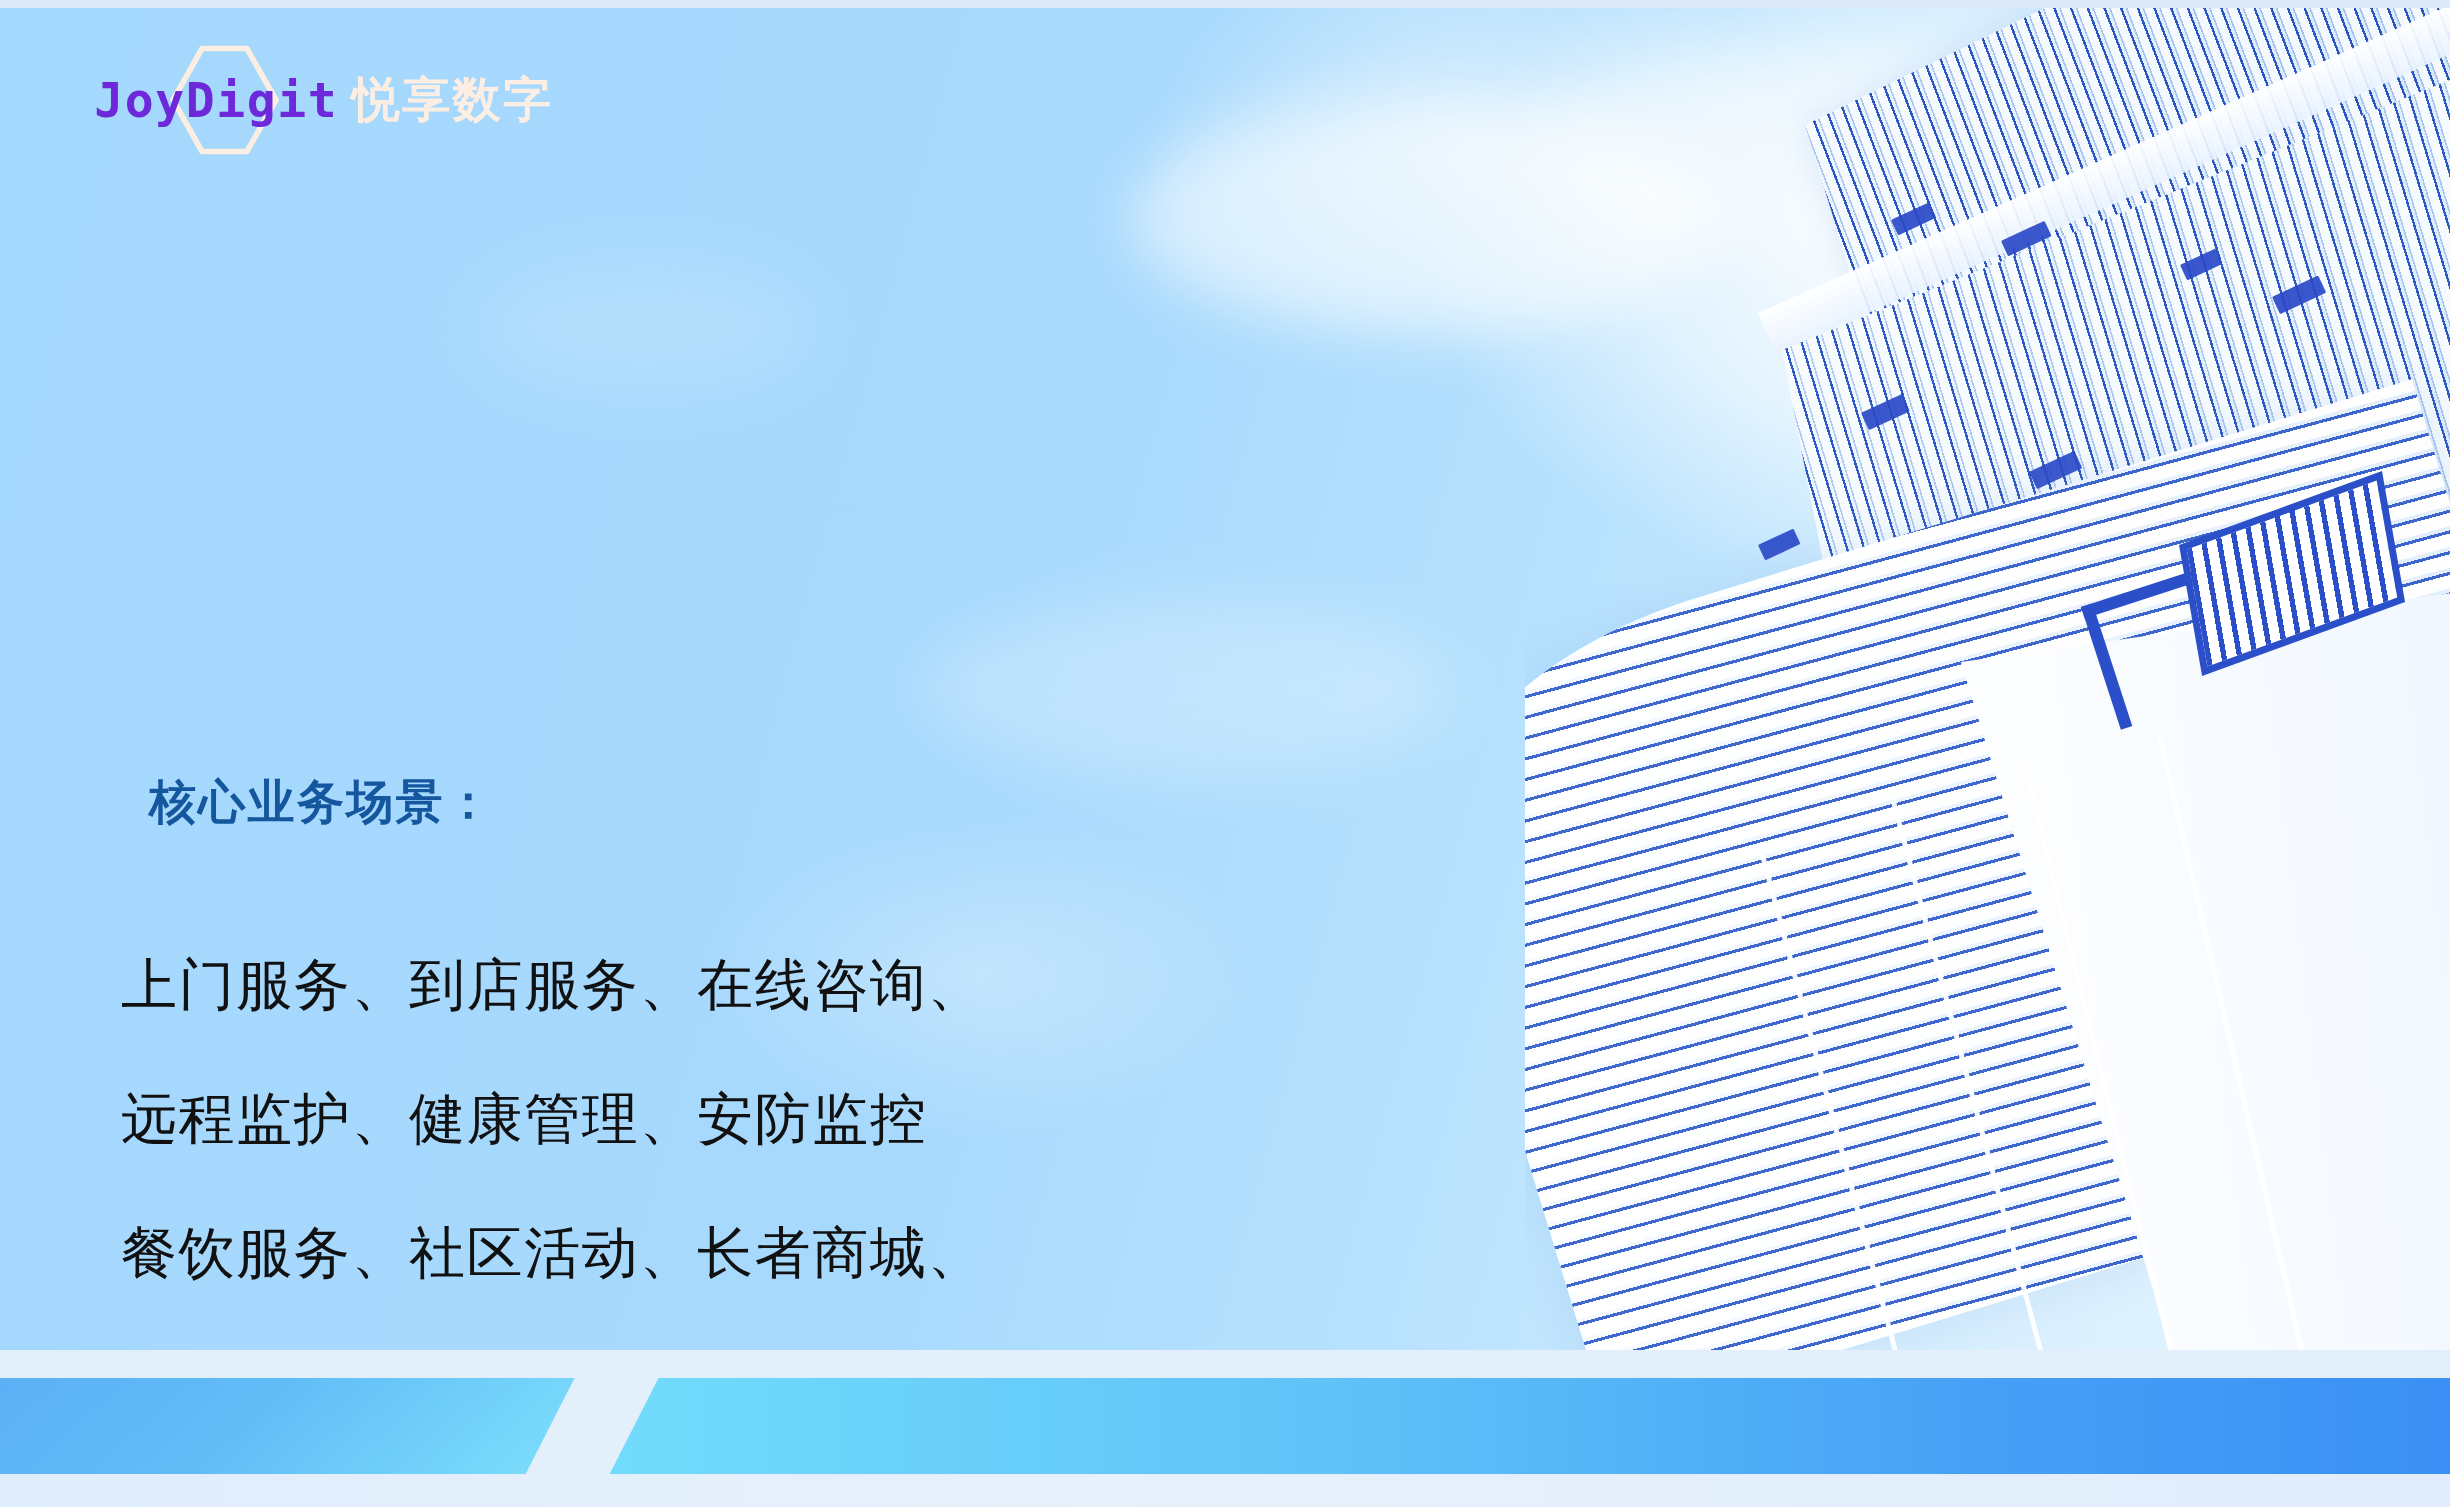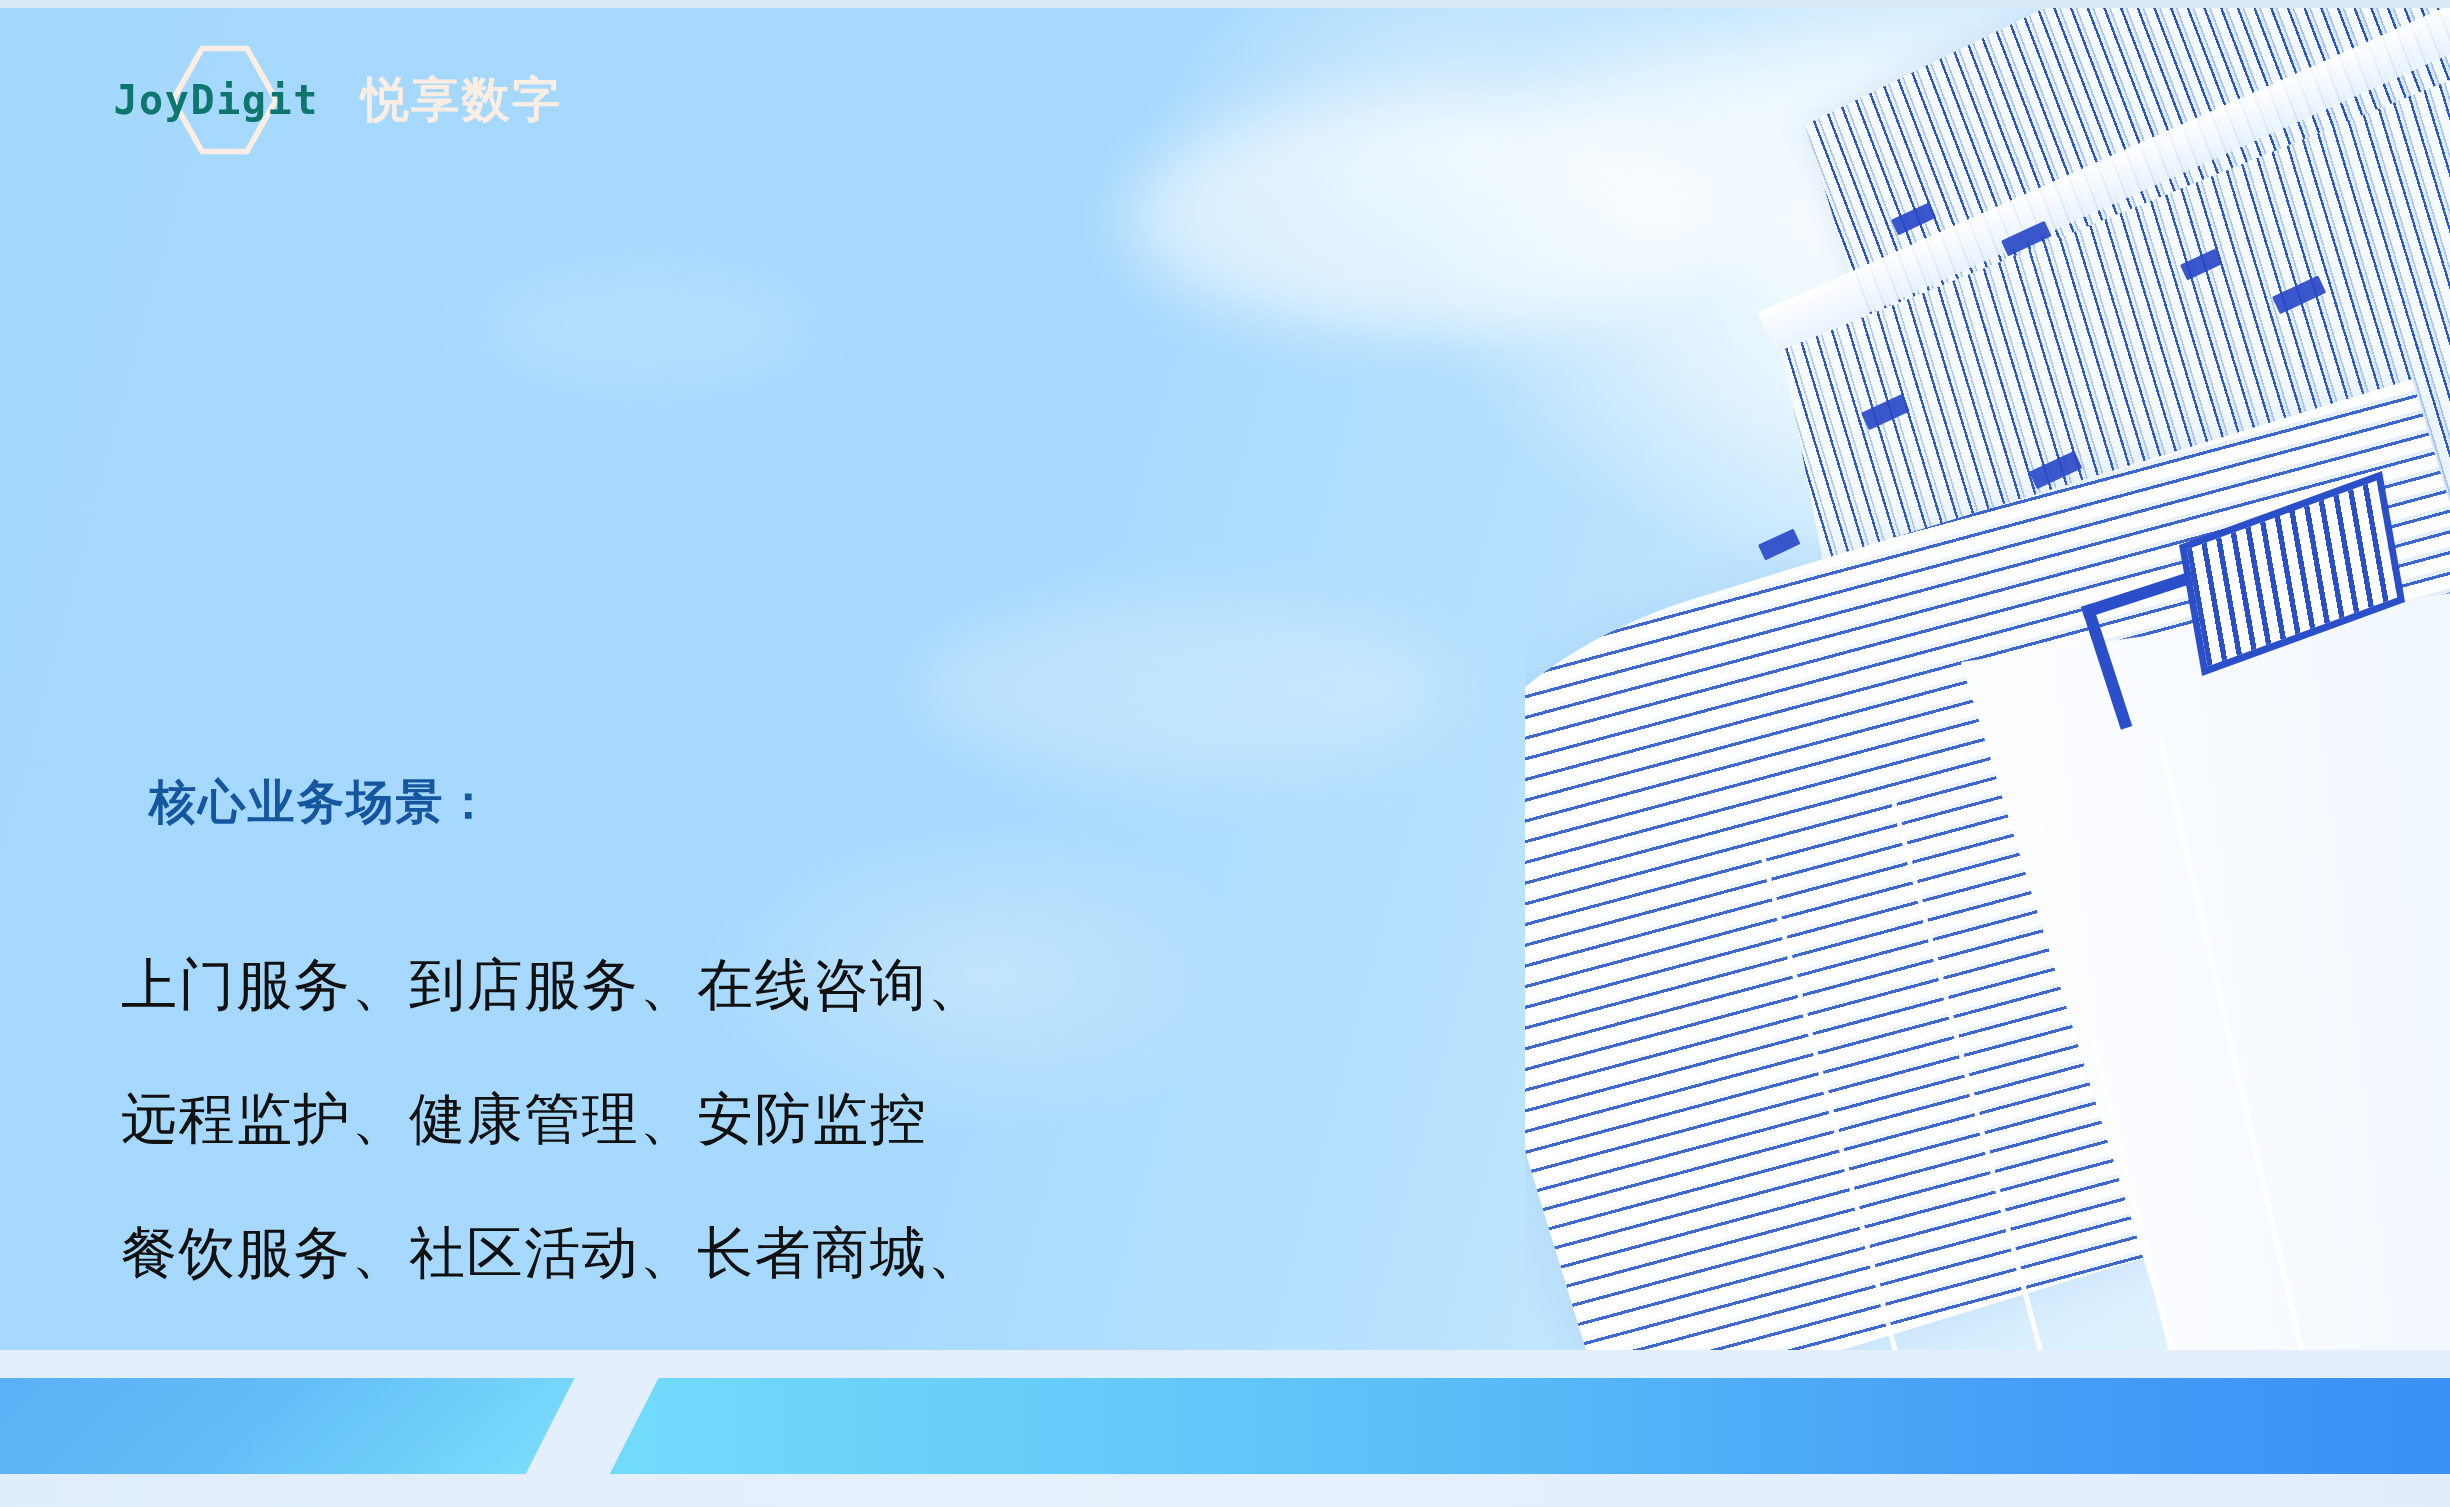--- a/index.html
+++ b/index.html
@@ -191,35 +191,35 @@
     display:flex;align-items:center;justify-content:center;
   }
   .logo-hex{
     position:absolute;left:30px;top:-17px;
     width:115px;height:112px;
   }
   .logo-word{
     position:relative;z-index:2;
     font-family:"DejaVu Sans Mono","Liberation Mono",monospace;
     font-weight:700;
-    font-size:40px;
+    font-size:48px;
     letter-spacing:1.6px;
-    color:#0f766e;
+    color:#6d28d9;
     line-height:1;
     white-space:nowrap;
     margin-left:-4.7px;
   }
   .logo-cn{
     font-size:48px;
     font-weight:700;
     color:#fdeee4;
     letter-spacing:2.3px;
     line-height:1;
     white-space:nowrap;
-    margin-left:44px;
+    margin-left:35px;
   }
 
   
   .headline{
     position:absolute;
     left:117px;top:263px;
     z-index:20;
     font-size:137px;
     font-weight:900;
     color:#000000;

